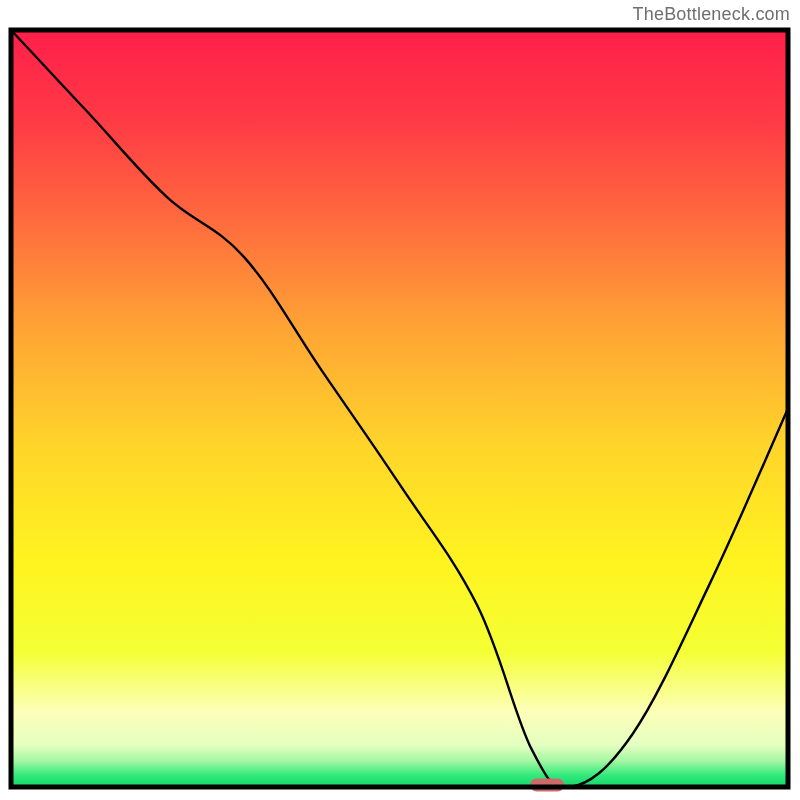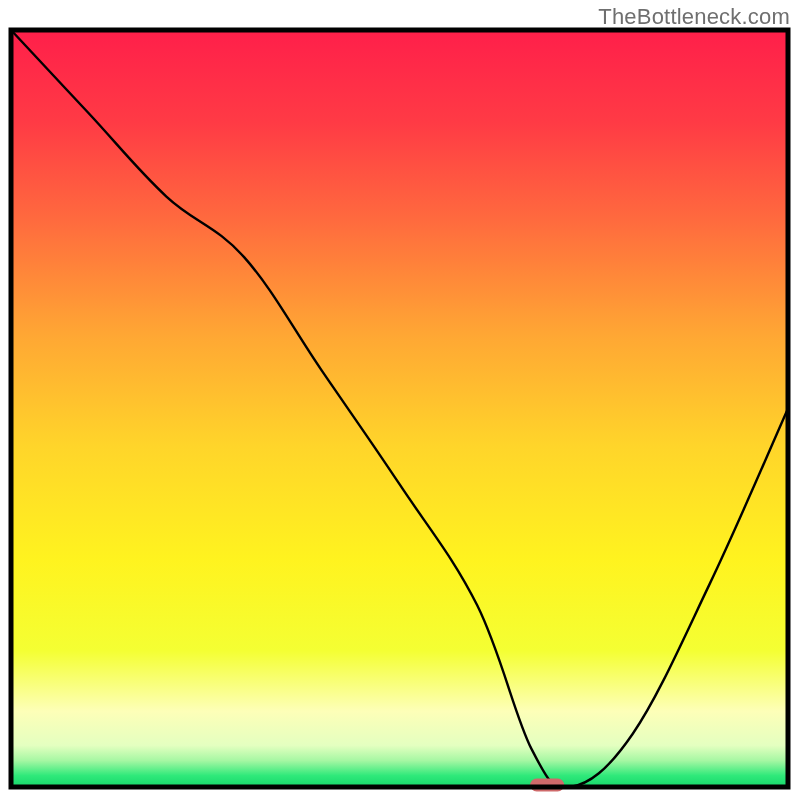--- a/index.html
+++ b/index.html
@@ -13,21 +13,21 @@
   .chart-container {
     position: relative;
     width: 800px;
     height: 800px;
   }
   .watermark {
     position: absolute;
     top: 4px;
     right: 10px;
     font-family: Arial, Helvetica, sans-serif;
-    font-size: 22px;
+    font-size: 18px;
     color: #6f6f6f;
     font-weight: 500;
     letter-spacing: 0.2px;
     z-index: 10;
   }
   svg {
     display: block;
   }
 </style>
 </head>

